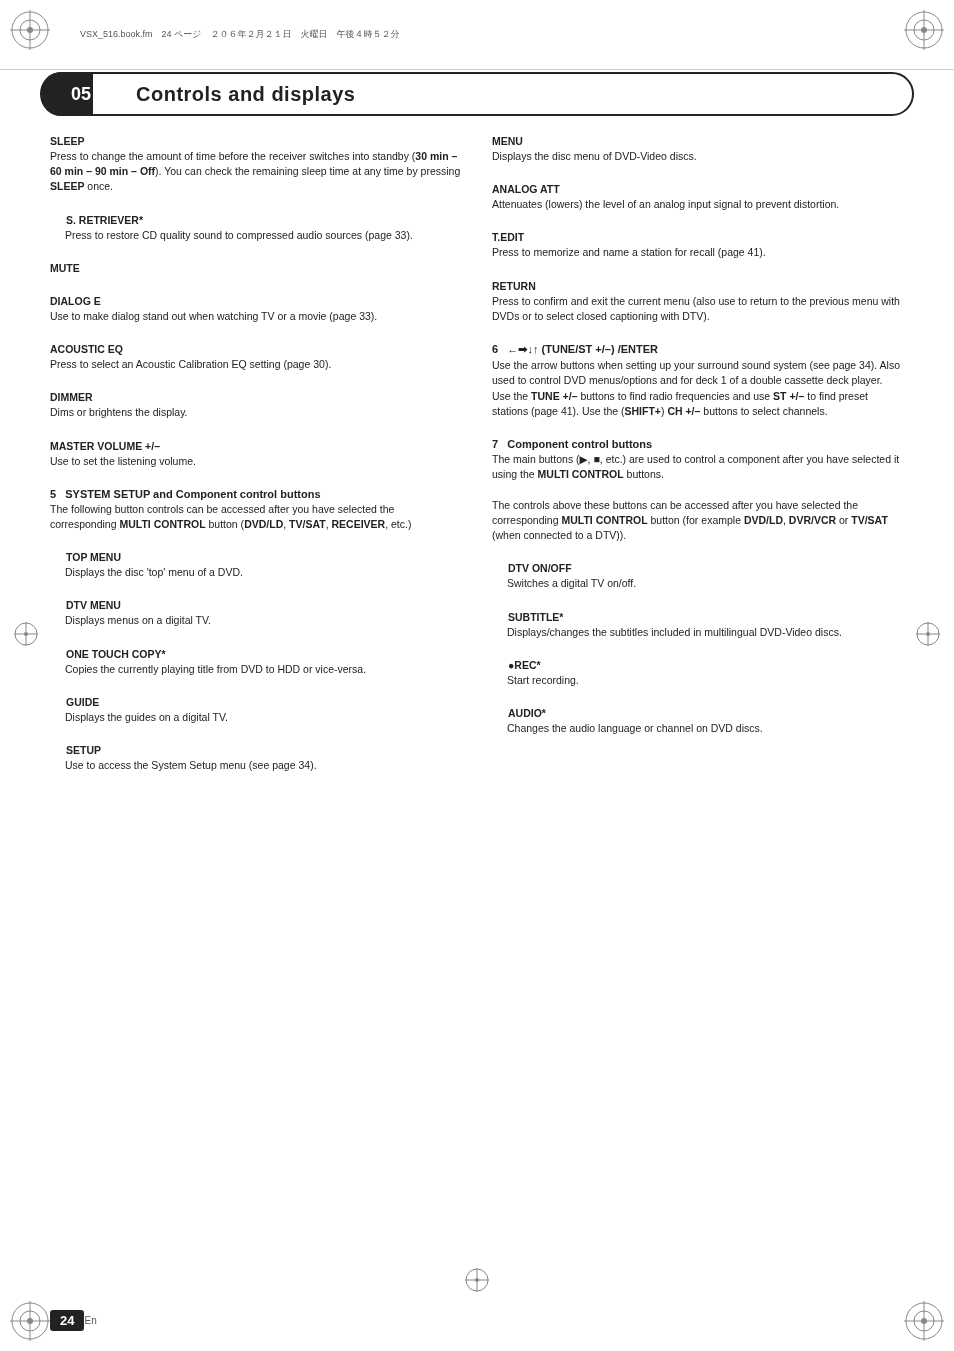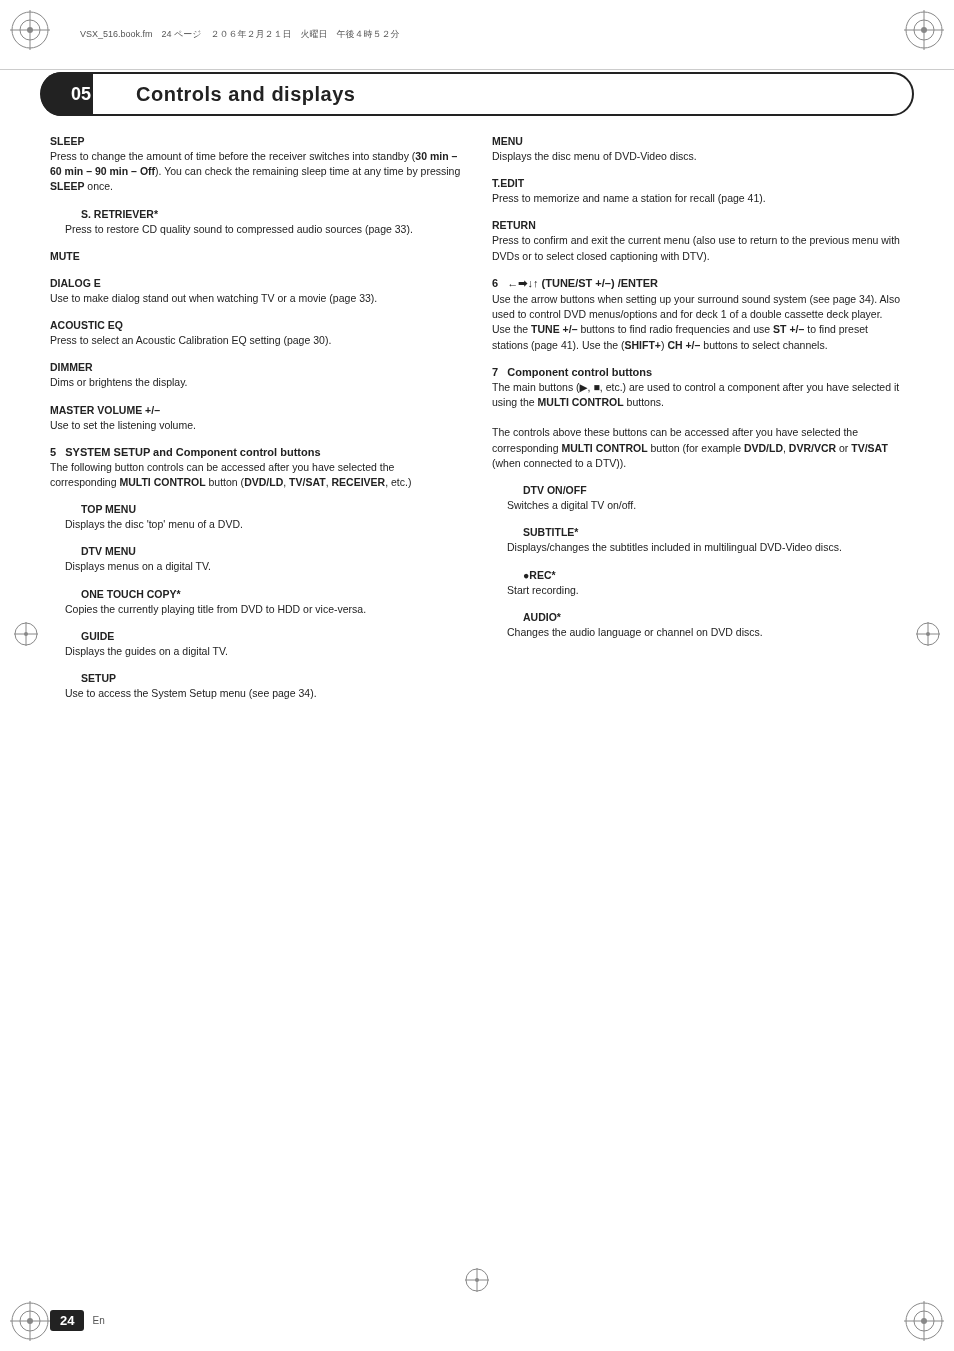--- a/index.html
+++ b/index.html
@@ -71,21 +71,21 @@
       right: 50px;
       bottom: 100px;
       display: grid;
       grid-template-columns: 1fr 1fr;
       gap: 0 30px;
     }
 
     .left-col, .right-col {
       display: flex;
       flex-direction: column;
-      gap: 2px;
+      gap: 8px;
     }
 
     .entry {
       margin-bottom: 11px;
     }
 
     .entry-title {
       font-weight: bold;
       font-size: 10.5px;
       margin-bottom: 2px;
@@ -102,21 +102,20 @@
 
     b { font-weight: bold; }
 
     
     .footer {
       position: absolute;
       bottom: 20px;
       left: 50px;
       display: flex;
       align-items: center;
-      gap: 8px;
     }
     .page-number-box {
       background: #222;
       color: #fff;
       font-weight: bold;
       font-size: 13px;
       padding: 3px 10px;
       border-radius: 3px;
     }
     .footer-lang {
@@ -146,21 +145,20 @@
       stroke-width: 1;
     }
 
     
     .spiral-tl { top: 5px; left: 5px; }
     .spiral-tr { top: 5px; right: 5px; }
     .spiral-bl { bottom: 5px; left: 5px; }
     .spiral-br { bottom: 5px; right: 5px; }
 
     .entry-title.sub {
-      margin-left: 15px;
       padding-left: 16px;
     }
     .entry-body.sub {
       margin-left: 15px;
     }
   </style>
 </head>
 <body>
 
 <div class="corner-decoration spiral-tl">
@@ -297,20 +295,24 @@
 
   </div>
 
   <div class="right-col">
 
     <div class="entry">
       <div class="entry-title">MENU</div>
       <div class="entry-body">Displays the disc menu of DVD-Video discs.</div>
     </div>
 
+    <div class="entry">
+      <div class="entry-title">ANALOG ATT</div>
+      <div class="entry-body">Attenuates (lowers) the level of an analog input signal to prevent distortion.</div>
+    </div>
 
     <div class="entry">
       <div class="entry-title">T.EDIT</div>
       <div class="entry-body">Press to memorize and name a station for recall (page 41).</div>
     </div>
 
     <div class="entry">
       <div class="entry-title">RETURN</div>
       <div class="entry-body">Press to confirm and exit the current menu (also use to return to the previous menu with DVDs or to select closed captioning with DTV).</div>
     </div>

